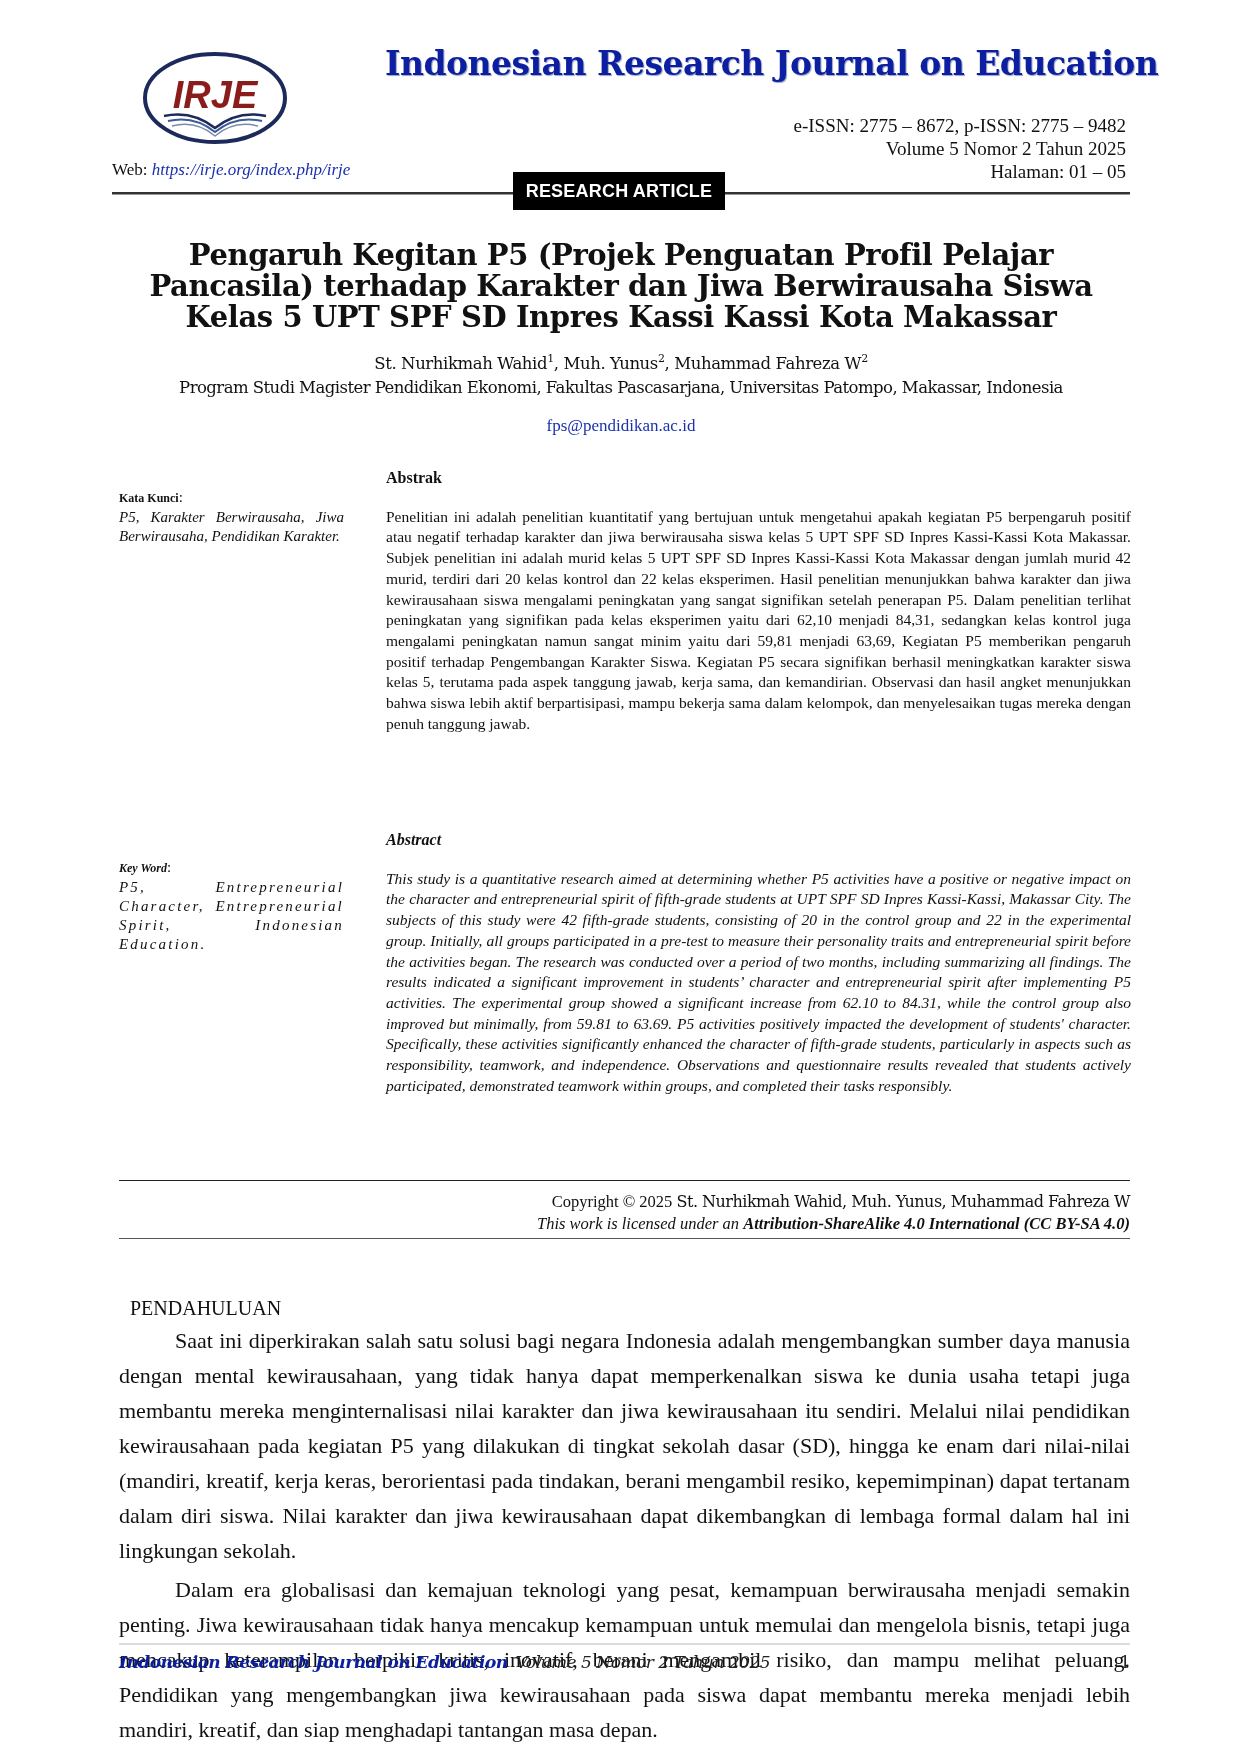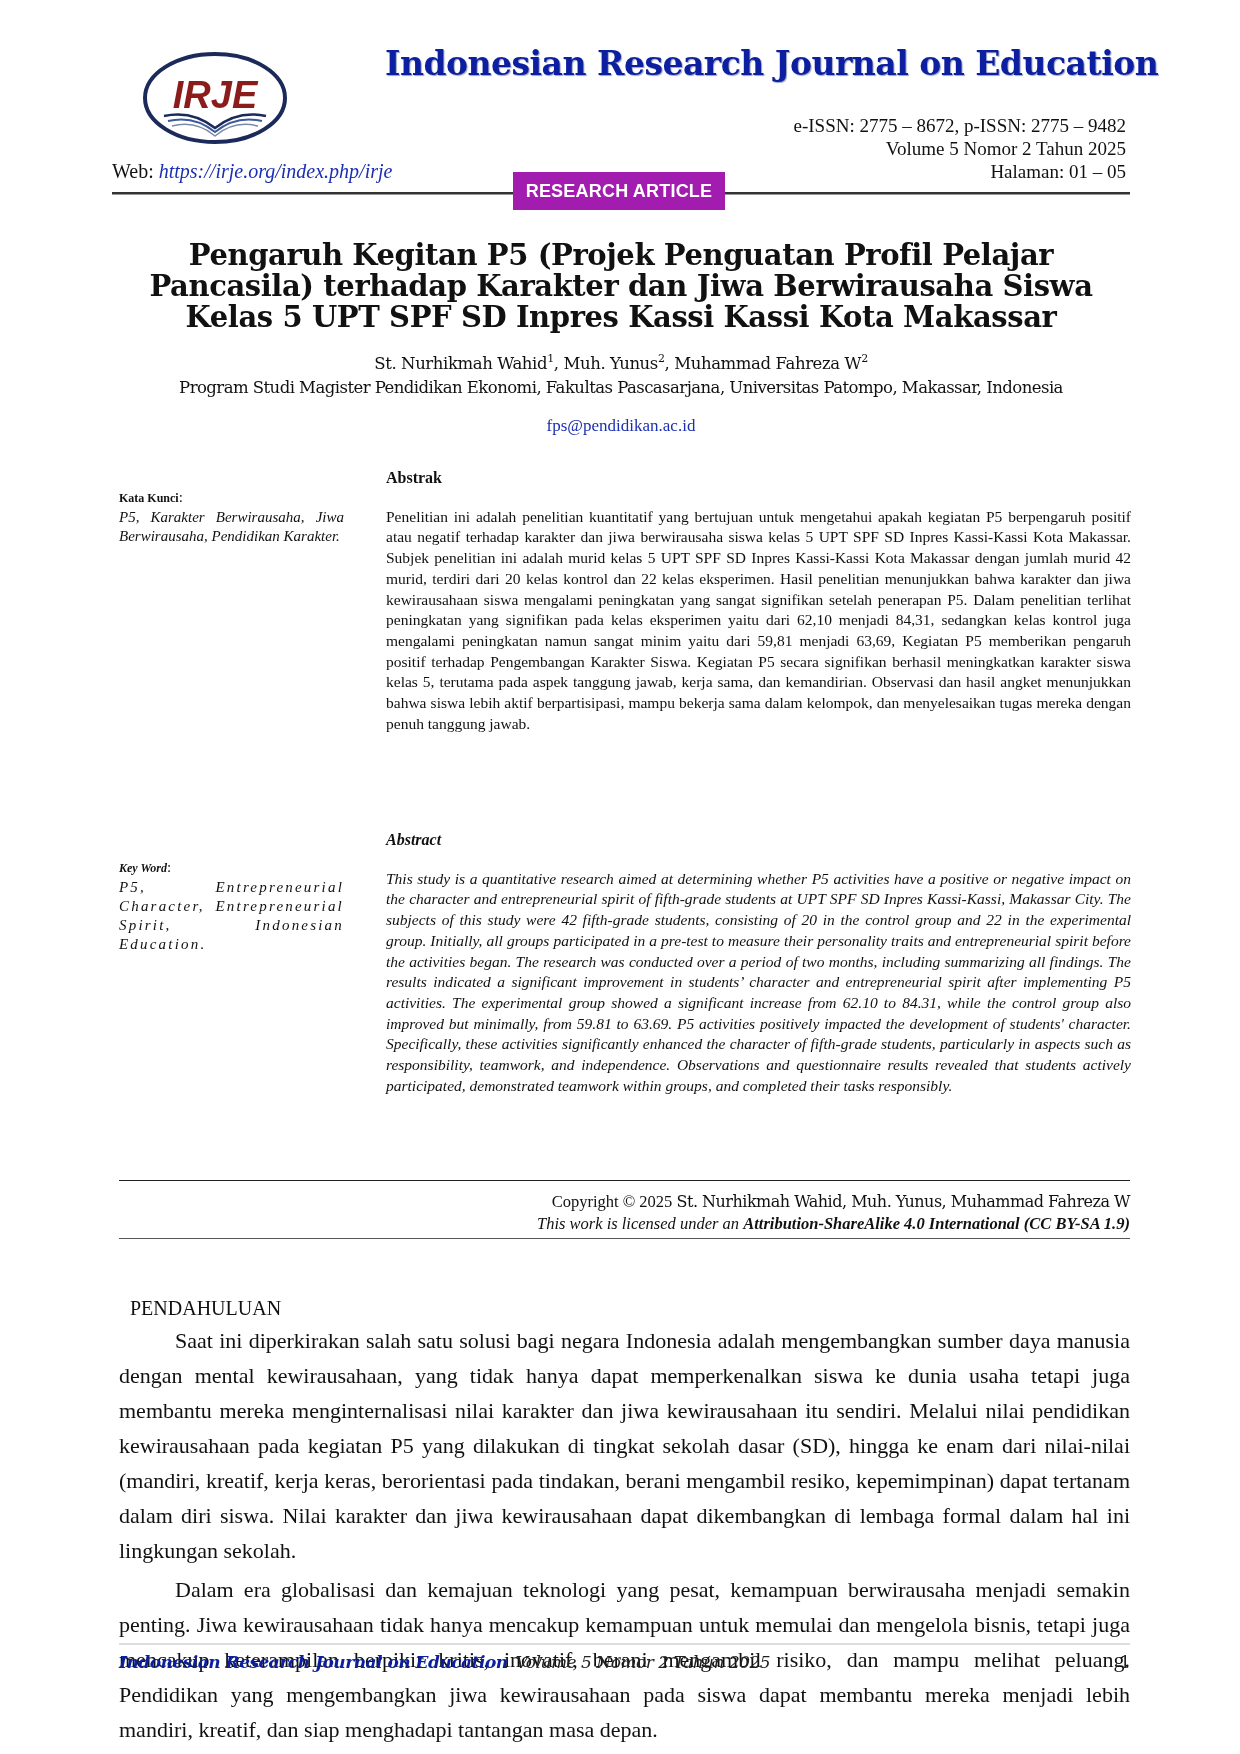--- a/index.html
+++ b/index.html
@@ -3,24 +3,24 @@
 <meta charset="utf-8">
 <style>
   html, body { margin: 0; padding: 0; background: #ffffff; }
   body { width: 1240px; height: 1754px; position: relative; overflow: hidden; color: #111; font-family: "Liberation Serif", serif; }
   .page { position: absolute; left: 0; top: 0; width: 1240px; height: 1526px; }
 
   
   .logo { position: absolute; left: 142px; top: 50px; width: 146px; height: 96px; }
   .journal-title { position: absolute; left: 385px; top: 44px; width: 740px; text-align: right; font-family: "DejaVu Serif", serif; font-weight: bold; font-size: 33px; color: #0b1fa0; letter-spacing: -0.5px; text-shadow: 1px 1px 1px #9aa0c0; white-space: nowrap; }
   .issn-block { position: absolute; right: 114px; top: 114px; text-align: right; font-family: "Liberation Serif", serif; font-size: 19px; line-height: 23px; color: #111; }
-  .web { position: absolute; left: 112px; top: 160px; font-size: 20px; color: #111; }
+  .web { position: absolute; left: 112px; top: 160px; font-size: 17px; color: #111; }
   .web .link { font-style: italic; color: #1a2fb0; }
   .header-rule { position: absolute; left: 112px; top: 192px; width: 1018px; height: 0; border-top: 2px solid #333; border-bottom: 1px solid #999; }
-  .badge { position: absolute; left: 513px; top: 172px; width: 212px; height: 38px; background: #a21caf; color: #fff; font-family: "Liberation Sans", sans-serif; font-weight: bold; font-size: 18px; display: flex; align-items: center; justify-content: center; letter-spacing: 0.2px; }
+  .badge { position: absolute; left: 513px; top: 172px; width: 212px; height: 38px; background: #000000; color: #fff; font-family: "Liberation Sans", sans-serif; font-weight: bold; font-size: 18px; display: flex; align-items: center; justify-content: center; letter-spacing: 0.2px; }
 
   
   .title { position: absolute; left: 112px; top: 240px; width: 1018px; text-align: center; font-family: "DejaVu Serif", serif; font-weight: bold; font-size: 29px; line-height: 31px; letter-spacing: -0.4px; }
   .authors { position: absolute; left: 112px; top: 352px; width: 1018px; text-align: center; font-family: "DejaVu Serif", serif; font-size: 16.5px; letter-spacing: -0.4px; }
   .authors sup { font-size: 11px; }
   .affil { position: absolute; left: 112px; top: 378px; width: 1018px; text-align: center; font-family: "DejaVu Serif", serif; font-size: 16.5px; letter-spacing: -0.55px; }
   .email { position: absolute; left: 112px; top: 416px; width: 1018px; text-align: center; font-family: "Liberation Serif", serif; font-size: 17px; color: #1a2fb0; }
 
   
   .kw { position: absolute; left: 119px; width: 225px; font-size: 15px; line-height: 19px; }
@@ -108,21 +108,21 @@
     <div class="kw-list">P5, Entrepreneurial Character, Entrepreneurial Spirit, Indonesian Education.</div>
   </div>
   <div class="abs abs-en" style="top:830px;">
     <div class="abs-title">Abstract</div>
     <div class="abs-body">This study is a quantitative research aimed at determining whether P5 activities have a positive or negative impact on the character and entrepreneurial spirit of fifth-grade students at UPT SPF SD Inpres Kassi-Kassi, Makassar City. The subjects of this study were 42 fifth-grade students, consisting of 20 in the control group and 22 in the experimental group. Initially, all groups participated in a pre-test to measure their personality traits and entrepreneurial spirit before the activities began. The research was conducted over a period of two months, including summarizing all findings. The results indicated a significant improvement in students’ character and entrepreneurial spirit after implementing P5 activities. The experimental group showed a significant increase from 62.10 to 84.31, while the control group also improved but minimally, from 59.81 to 63.69. P5 activities positively impacted the development of students' character. Specifically, these activities significantly enhanced the character of fifth-grade students, particularly in aspects such as responsibility, teamwork, and independence. Observations and questionnaire results revealed that students actively participated, demonstrated teamwork within groups, and completed their tasks responsibly.</div>
   </div>
 
   <div class="rule-mid"></div>
   <div class="copyright">
     <div><span>Copyright © 2025 </span><span class="names">St. Nurhikmah Wahid, Muh. Yunus, Muhammad Fahreza W</span></div>
-    <div class="lic"><span>This work is licensed under an </span><b>Attribution-ShareAlike 4.0 International</b><b> (CC BY-SA 1.9)</b></div>
+    <div class="lic"><span>This work is licensed under an </span><b>Attribution-ShareAlike 4.0 International</b><b> (CC BY-SA 4.0)</b></div>
   </div>
   <div class="rule-mid2"></div>
 
   <div class="section-h">PENDAHULUAN</div>
   <div class="body-text" style="top:1323px;">
     <p style="margin-bottom:4px;">Saat ini diperkirakan salah satu solusi bagi negara Indonesia adalah mengembangkan sumber daya manusia dengan mental kewirausahaan, yang tidak hanya dapat memperkenalkan siswa ke dunia usaha tetapi juga membantu mereka menginternalisasi nilai karakter dan jiwa kewirausahaan itu sendiri. Melalui nilai pendidikan kewirausahaan pada kegiatan P5 yang dilakukan di tingkat sekolah dasar (SD), hingga ke enam dari nilai-nilai (mandiri, kreatif, kerja keras, berorientasi pada tindakan, berani mengambil resiko, kepemimpinan) dapat tertanam dalam diri siswa. Nilai karakter dan jiwa kewirausahaan dapat dikembangkan di lembaga formal dalam hal ini lingkungan sekolah.</p>
     <p>Dalam era globalisasi dan kemajuan teknologi yang pesat, kemampuan berwirausaha menjadi semakin penting. Jiwa kewirausahaan tidak hanya mencakup kemampuan untuk memulai dan mengelola bisnis, tetapi juga mencakup keterampilan berpikir kritis, inovatif, berani mengambil risiko, dan mampu melihat peluang. Pendidikan yang mengembangkan jiwa kewirausahaan pada siswa dapat membantu mereka menjadi lebih mandiri, kreatif, dan siap menghadapi tantangan masa depan.</p>
   </div>
 
   <div class="footer-rule"></div>

